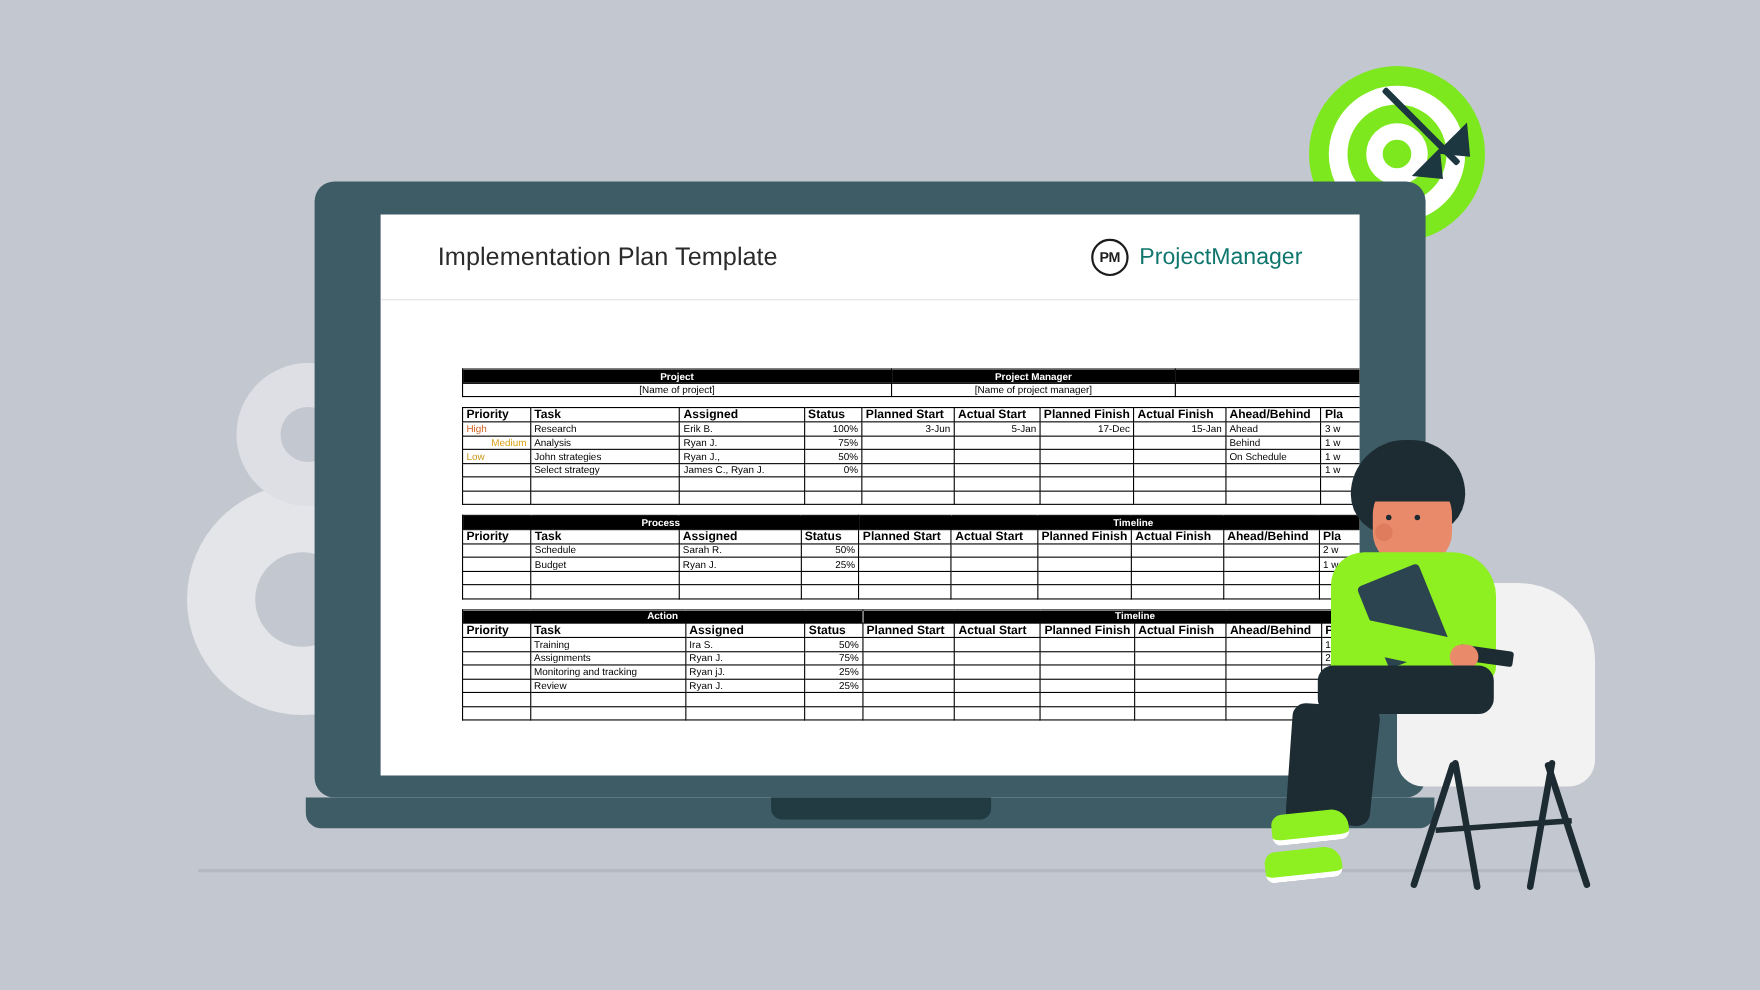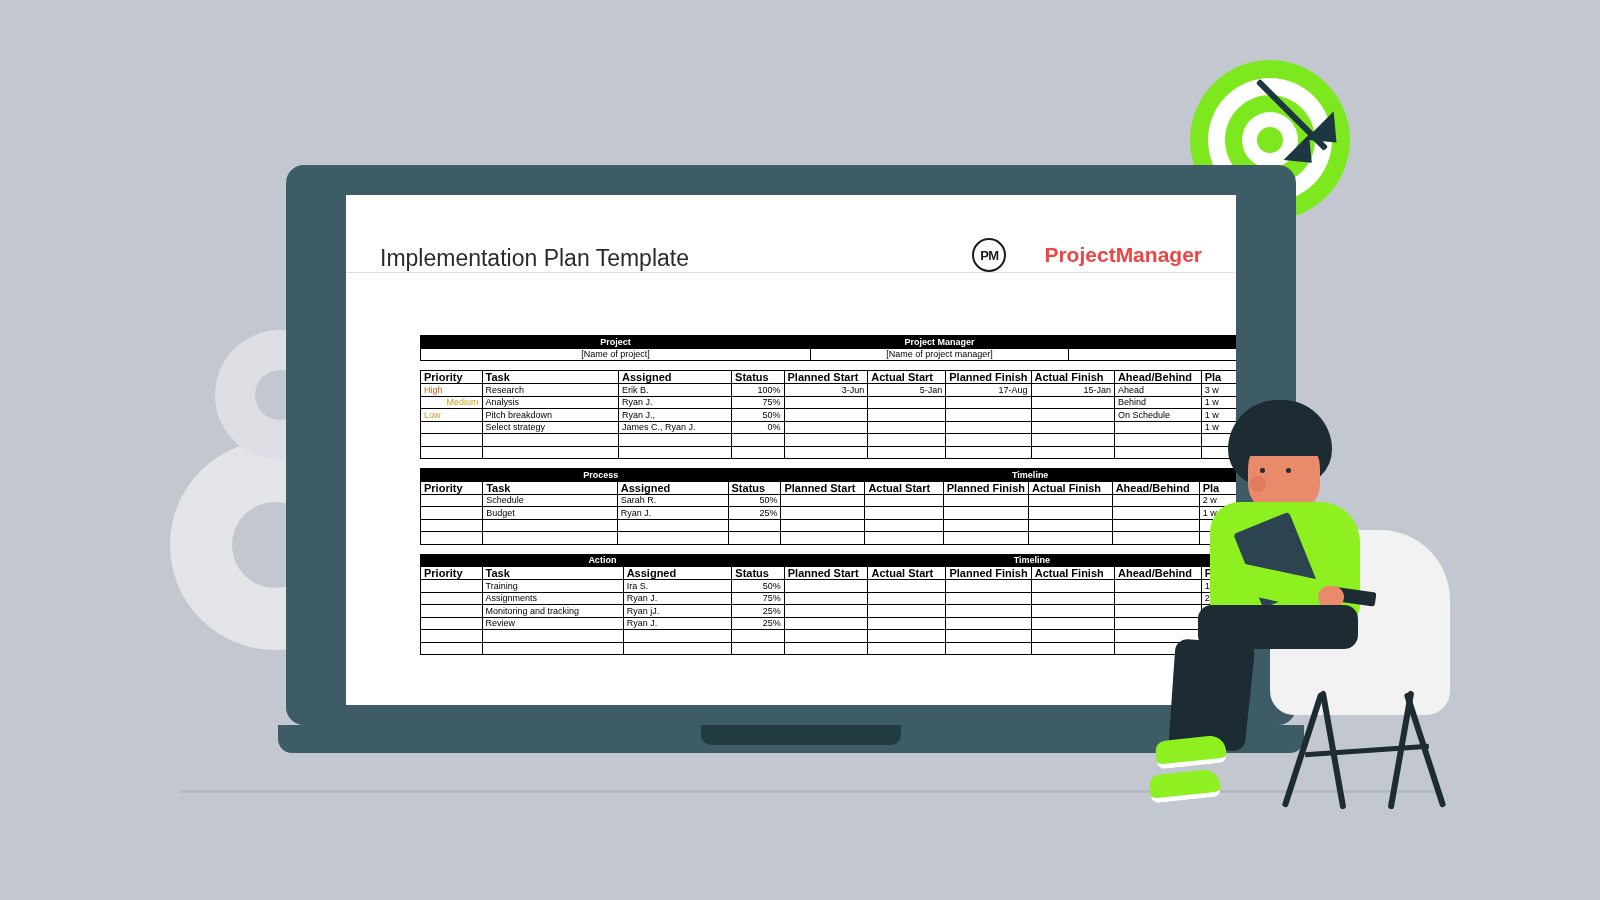--- a/index.html
+++ b/index.html
@@ -67,35 +67,35 @@
     width: 1260px; height: 3px;
     background: #b3b8c1;
     border-radius: 2px;
   }
 
   
   .sheet-header {
     position: absolute; left: 0; top: 0;
     width: 890px; height: 78px;
     border-bottom: 1px solid #e2e2e2;
-    display: flex; align-items: flex-end; justify-content: space-between;
-    padding: 0 34px;
+    display: flex; align-items: center; justify-content: space-between;
+    padding: 0 52px;
   }
   .sheet-title {
     font-size: 23px; color: #2b2b2b; font-weight: 400;
   }
   .brand { display: flex; align-items: center; gap: 10px; }
   .brand-mark {
     width: 34px; height: 34px; border-radius: 50%;
     border: 2.5px solid #1c1c1c;
     display: flex; align-items: center; justify-content: center;
     font-size: 13px; font-weight: bold; color: #1c1c1c;
     letter-spacing: -0.5px;
   }
-  .brand-name { font-size: 21px; font-weight: bold; color: #ef4444; margin-left: 28px; }
+  .brand-name { font-size: 21px; font-weight: normal; color: #0f766e; }
 
   
   .sheet-body {
     position: absolute; left: 34px; top: 140px;
     width: 900px;
     padding-left: 40px;
   }
   table.grid {
     border-collapse: collapse;
     table-layout: fixed;
@@ -323,40 +323,40 @@
                   <td class="hdr">Ahead/Behind</td>
                   <td class="hdr">Pla</td>
                 </tr>
                 <tr>
                   <td class="pri-high">High</td>
                   <td>Research</td>
                   <td>Erik B.</td>
                   <td class=" right">100%</td>
                   <td class=" right">3-Jun</td>
                   <td class=" right">5-Jan</td>
-                  <td class=" right">17-Aug</td>
+                  <td class=" right">17-Dec</td>
                   <td class=" right">15-Jan</td>
                   <td>Ahead</td>
                   <td>3 w</td>
                 </tr>
                 <tr>
                   <td class="pri-med">Medium</td>
                   <td>Analysis</td>
                   <td>Ryan J.</td>
                   <td class=" right">75%</td>
                   <td class=" right"></td>
                   <td class=" right"></td>
                   <td class=" right"></td>
                   <td class=" right"></td>
                   <td>Behind</td>
                   <td>1 w</td>
                 </tr>
                 <tr>
                   <td class="pri-low">Low</td>
-                  <td>Pitch breakdown</td>
+                  <td>John strategies</td>
                   <td>Ryan J.,</td>
                   <td class=" right">50%</td>
                   <td class=" right"></td>
                   <td class=" right"></td>
                   <td class=" right"></td>
                   <td class=" right"></td>
                   <td>On Schedule</td>
                   <td>1 w</td>
                 </tr>
                 <tr>

